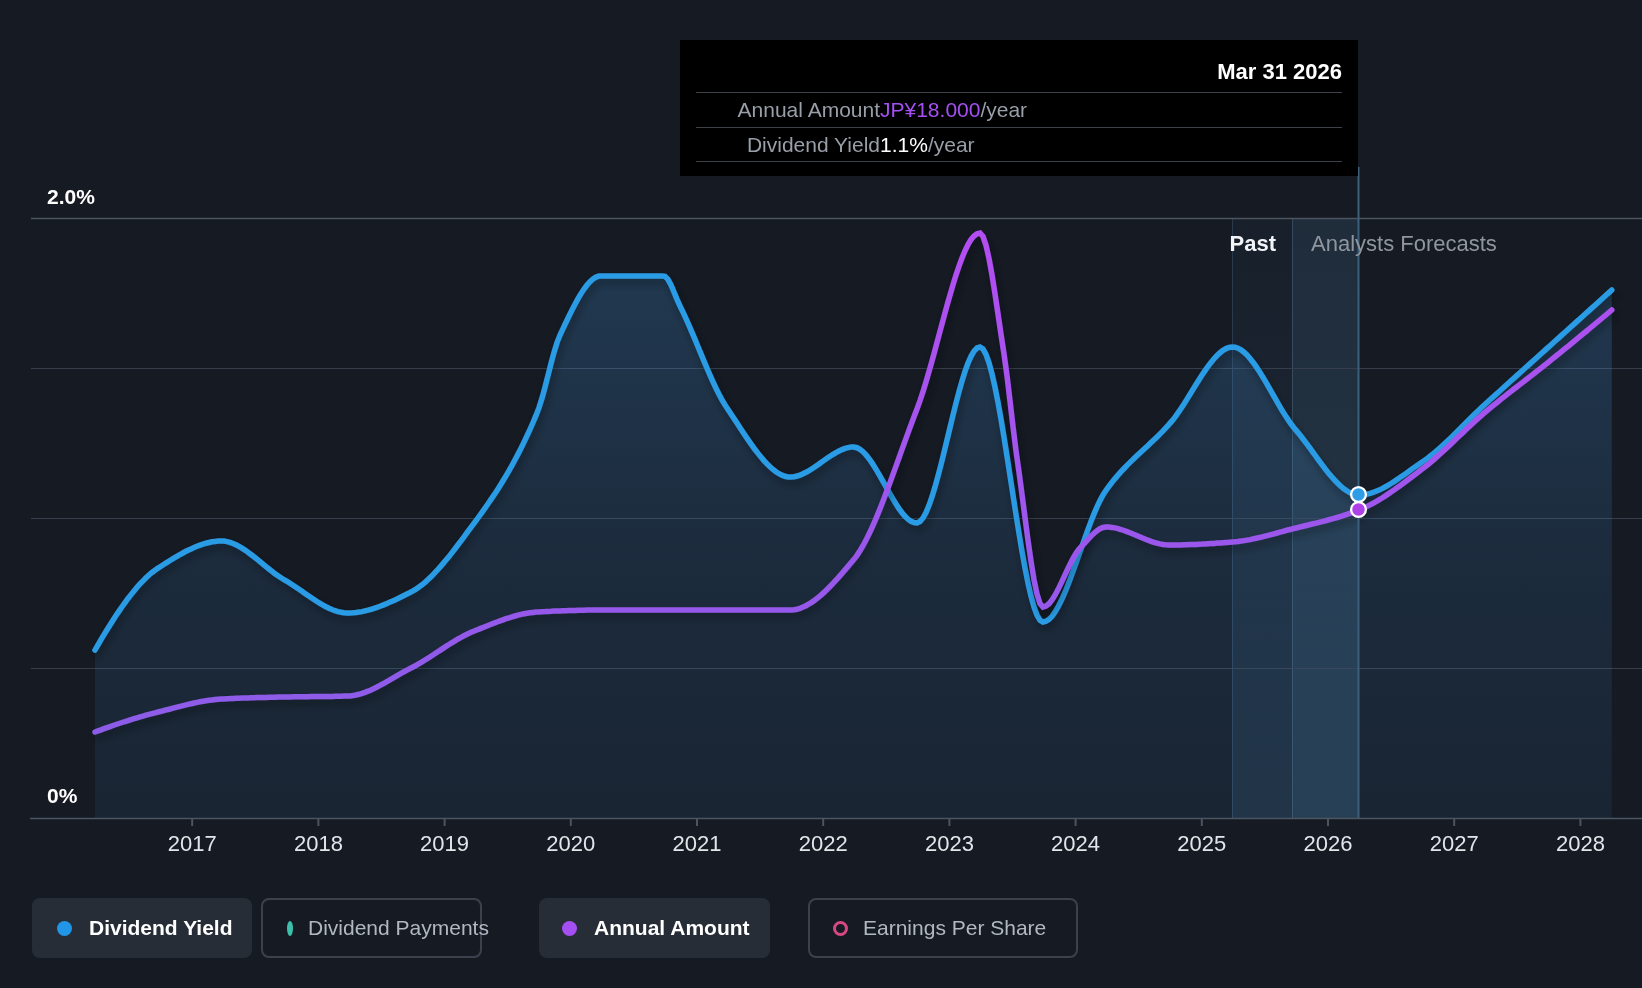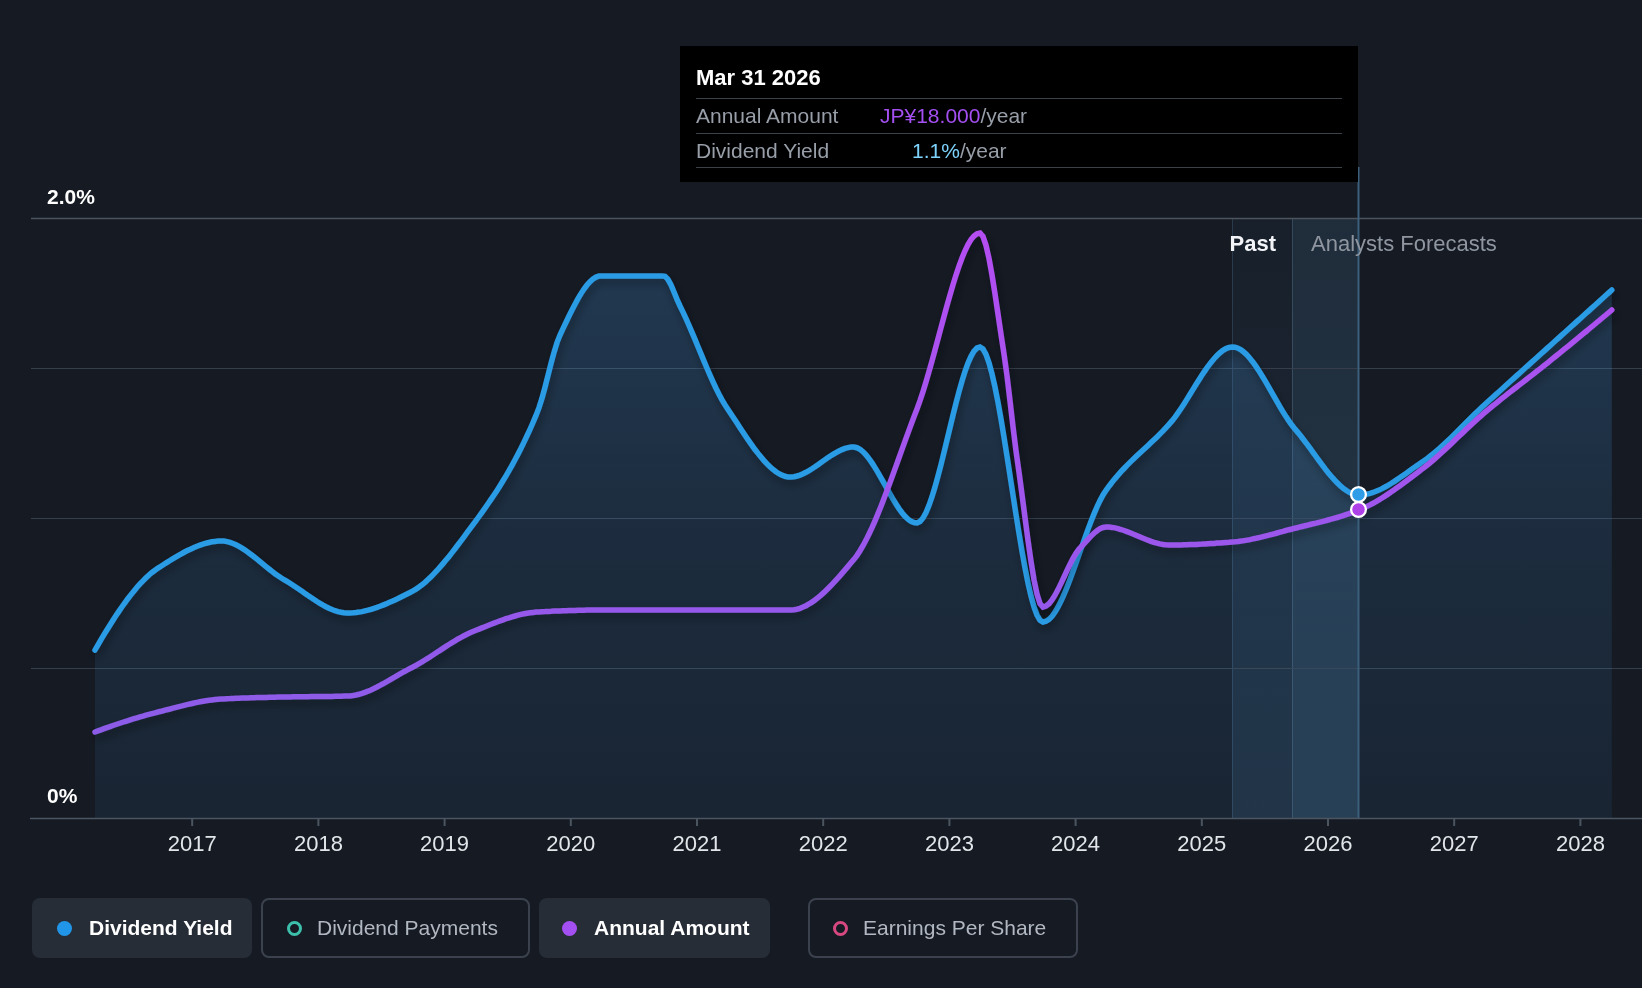--- a/index.html
+++ b/index.html
@@ -1,16 +1,16 @@
 <!DOCTYPE html>
 <html><head><meta charset="utf-8"><style>
 html,body{margin:0;padding:0;background:#151a23;}
 *{box-sizing:border-box;}
 body{width:1642px;height:988px;position:relative;overflow:hidden;font-family:"Liberation Sans",sans-serif;}
-#tooltip{position:absolute;left:680px;top:46px;width:678px;height:136px;background:#000;color:#fff;z-index:5;}
+#tooltip{position:absolute;left:680px;top:40px;width:678px;height:136px;background:#000;color:#fff;z-index:5;text-align:right;}
 #tooltip .tt-title{font-size:22px;font-weight:700;padding:19px 16px 7px 16px;}
 #tooltip .row{display:flex;align-items:center;height:35px;border-top:1px solid #3d4248;margin:0 16px;font-size:21px;color:#989fa9;}
 #tooltip .row .lbl{width:184px;}
 #tooltip .row.last{border-bottom:1px solid #3d4248;}
 #legend{position:absolute;left:0;top:898px;width:1642px;height:62px;z-index:5;}
 .btn{position:absolute;height:60px;border-radius:8px;display:flex;align-items:center;font-size:21px;white-space:nowrap;}
 .btn .dot{width:15px;height:15px;border-radius:50%;margin-right:17px;}
 .btn .ring{width:15px;height:15px;border-radius:50%;margin-right:15px;}
 .btn.on{background:#272d37;color:#fff;font-weight:700;}
 .btn.off{background:transparent;border:2px solid #3b424d;color:#b2b8c1;font-weight:400;}
@@ -88,21 +88,21 @@
 <text x="1311" y="251" font-size="22" fill="#8f96a0">Analysts Forecasts</text>
 </svg>
 <div id="tooltip">
   <div class="tt-title">Mar 31 2026</div>
   <div class="row">
       <span class="lbl">Annual Amount</span>
       <span><span style="color:#a44ff2;">JP¥18.000</span>/year</span>
     </div>
   <div class="row last">
       <span class="lbl">Dividend Yield</span>
-      <span><span style="color:#7dd3fc;margin-left:32px;">1.1%</span>/year</span>
+      <span><span style="color:#ffffff;">1.1%</span>/year</span>
     </div>
 </div>
 <div id="legend">
   <div class="btn on" style="left:32px;width:220px;"><span class="dot" style="margin-left:25px;background:#2196e8;"></span>Dividend Yield</div>
-  <div class="btn off" style="left:261px;width:269px;"><span class="ring" style="margin-left:24px;border:3px solid #3dc0ab;"></span>Dividend Payments</div>
+  <div class="btn off" style="left:261px;width:221px;"><span class="ring" style="margin-left:24px;border:3px solid #3dc0ab;"></span>Dividend Payments</div>
   <div class="btn on" style="left:539px;width:231px;"><span class="dot" style="margin-left:23px;background:#a44ff2;"></span>Annual Amount</div>
   <div class="btn off" style="left:808px;width:270px;"><span class="ring" style="margin-left:23px;border:3px solid #d6487f;"></span>Earnings Per Share</div>
 </div>
 
 </body></html>

